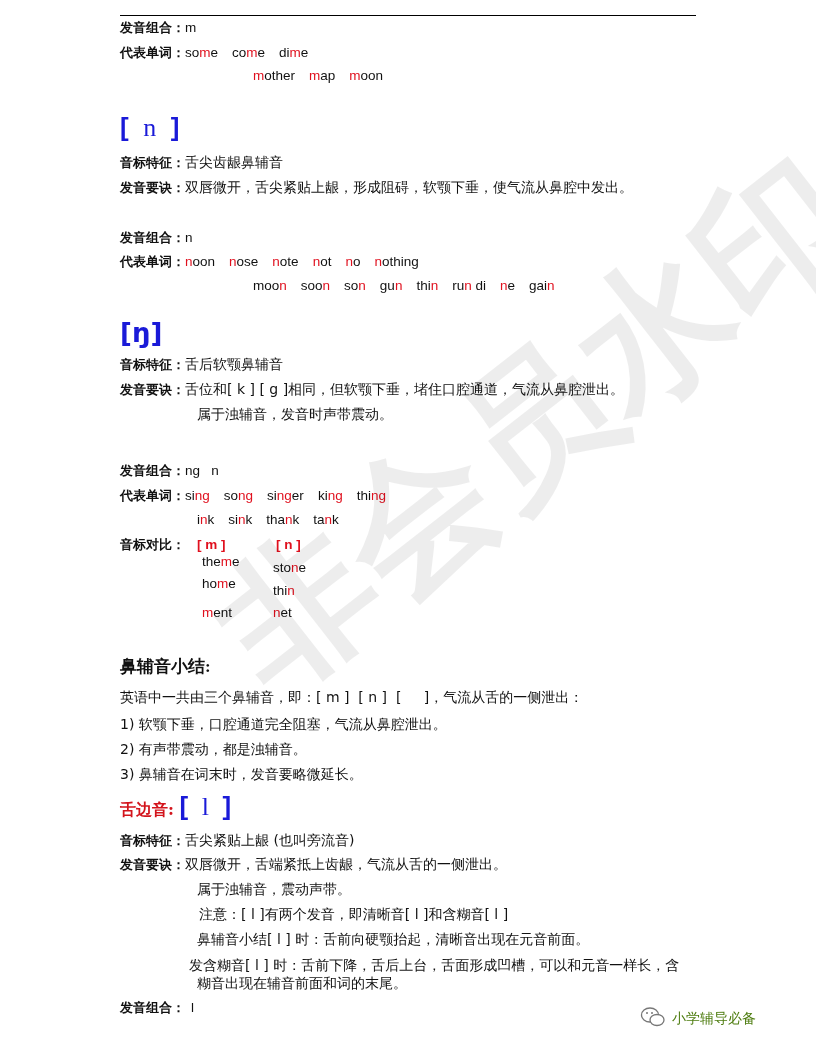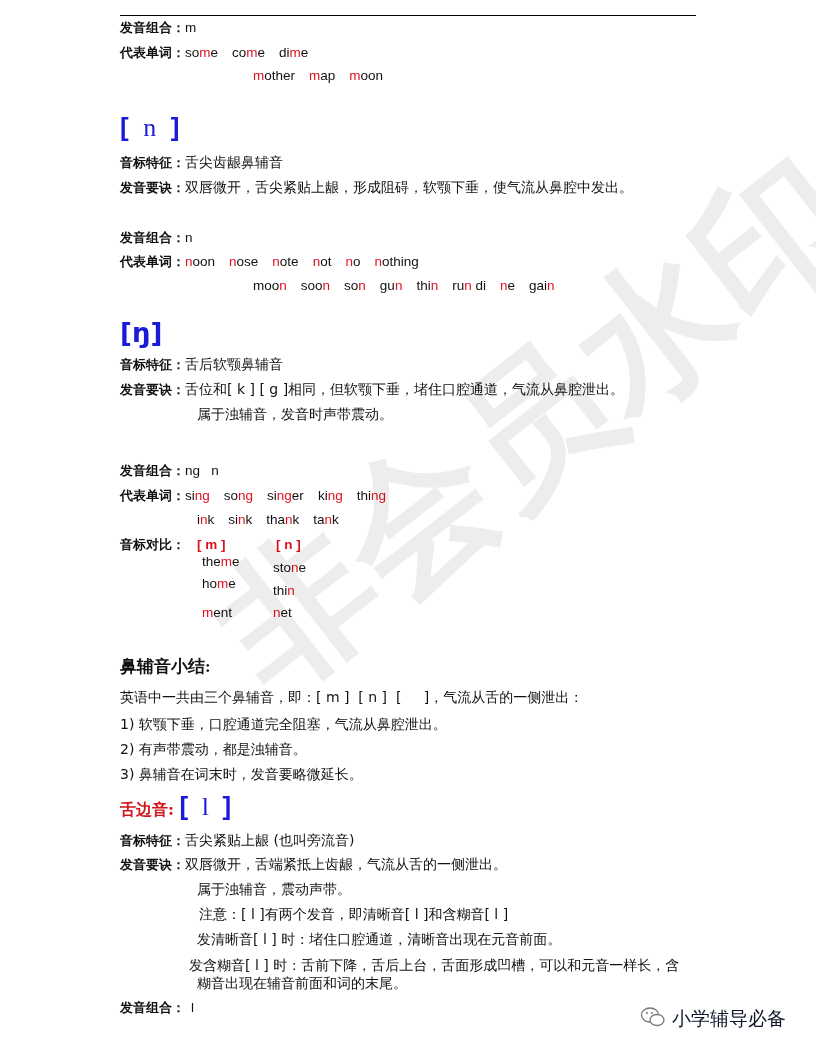--- a/index.html
+++ b/index.html
@@ -15,21 +15,21 @@
   .phon { position:absolute; left:120px; font-family:"Liberation Serif",serif; color:#1a1ad8; }
   .br { color:#1a1ad8; font-weight:bold; font-family:"Liberation Sans",sans-serif; }
   .cmp-head { color:#e0101e; font-weight:bold; font-family:"Liberation Sans",sans-serif; font-size:13.5px; }
   .summary-title { position:absolute; left:120px; top:655px; font-size:17px; font-weight:bold;
                    font-family:Liberation Serif, serif; }
   .lat-title { position:absolute; left:120px; top:791px; font-size:16px; font-weight:bold; color:#d3141c;
                font-family:"DejaVu Serif",serif; }
   .watermark { position:absolute; left:190px; top:360px; width:470px; height:300px; pointer-events:none;
                color:rgba(0,0,0,0.07); font-size:150px; font-family:"DejaVu Sans",sans-serif; font-weight:bold;
                transform:rotate(-38deg); transform-origin:center; white-space:nowrap; line-height:300px; text-align:center; }
-  .brand { position:absolute; left:640px; top:1006px; font-size:19px; color:#0f172a; display:flex; align-items:center; gap:6px;
+  .brand { position:absolute; left:640px; top:1006px; font-size:14px; color:#4d7c0f; display:flex; align-items:center; gap:6px;
            text-shadow:0 0 2px #fff; }
   .brand svg { width:26px; height:22px; }
 </style>
 </head>
 <body>
 
 <div class="page">
   <div class="rule"></div>
 
   <div class="line" style="top:19px">
@@ -103,21 +103,21 @@
     <span class="br" style="font-size:26px">]</span>
   </div>
   <div class="line" style="top:831px">
     <span class="lbl">音标特征：</span><span class="cn">舌尖紧贴上龈 (也叫旁流音)</span>
   </div>
   <div class="line" style="top:855px">
     <span class="lbl">发音要诀：</span><span class="cn">双唇微开，舌端紧抵上齿龈，气流从舌的一侧泄出。</span>
   </div>
   <div class="line cn" style="left:197px; top:880px">属于浊辅音，震动声带。</div>
   <div class="line cn" style="left:199px; top:905px">注意：[ l ]有两个发音，即清晰音[ l ]和含糊音[ l ]</div>
-  <div class="line cn" style="left:197px; top:930px">发清晰音[ l ] 时：堵住口腔通道，清晰音出现在元音前面。</div>
+  <div class="line cn" style="left:197px; top:930px">鼻辅音小结[ l ] 时：舌前向硬颚抬起，清晰音出现在元音前面。</div>
   <div class="line cn" style="left:189px; top:956px">发含糊音[ l ] 时：舌前下降，舌后上台，舌面形成凹槽，可以和元音一样长，含</div>
   <div class="line cn" style="left:197px; top:974px">糊音出现在辅音前面和词的末尾。</div>
   <div class="line" style="top:999px">
     <span class="lbl">发音组合：</span><span class="w" style="margin-left:6px">l</span>
   </div>
 
   <div class="watermark">非会员水印</div>
 
   <div class="brand">
     <span>

